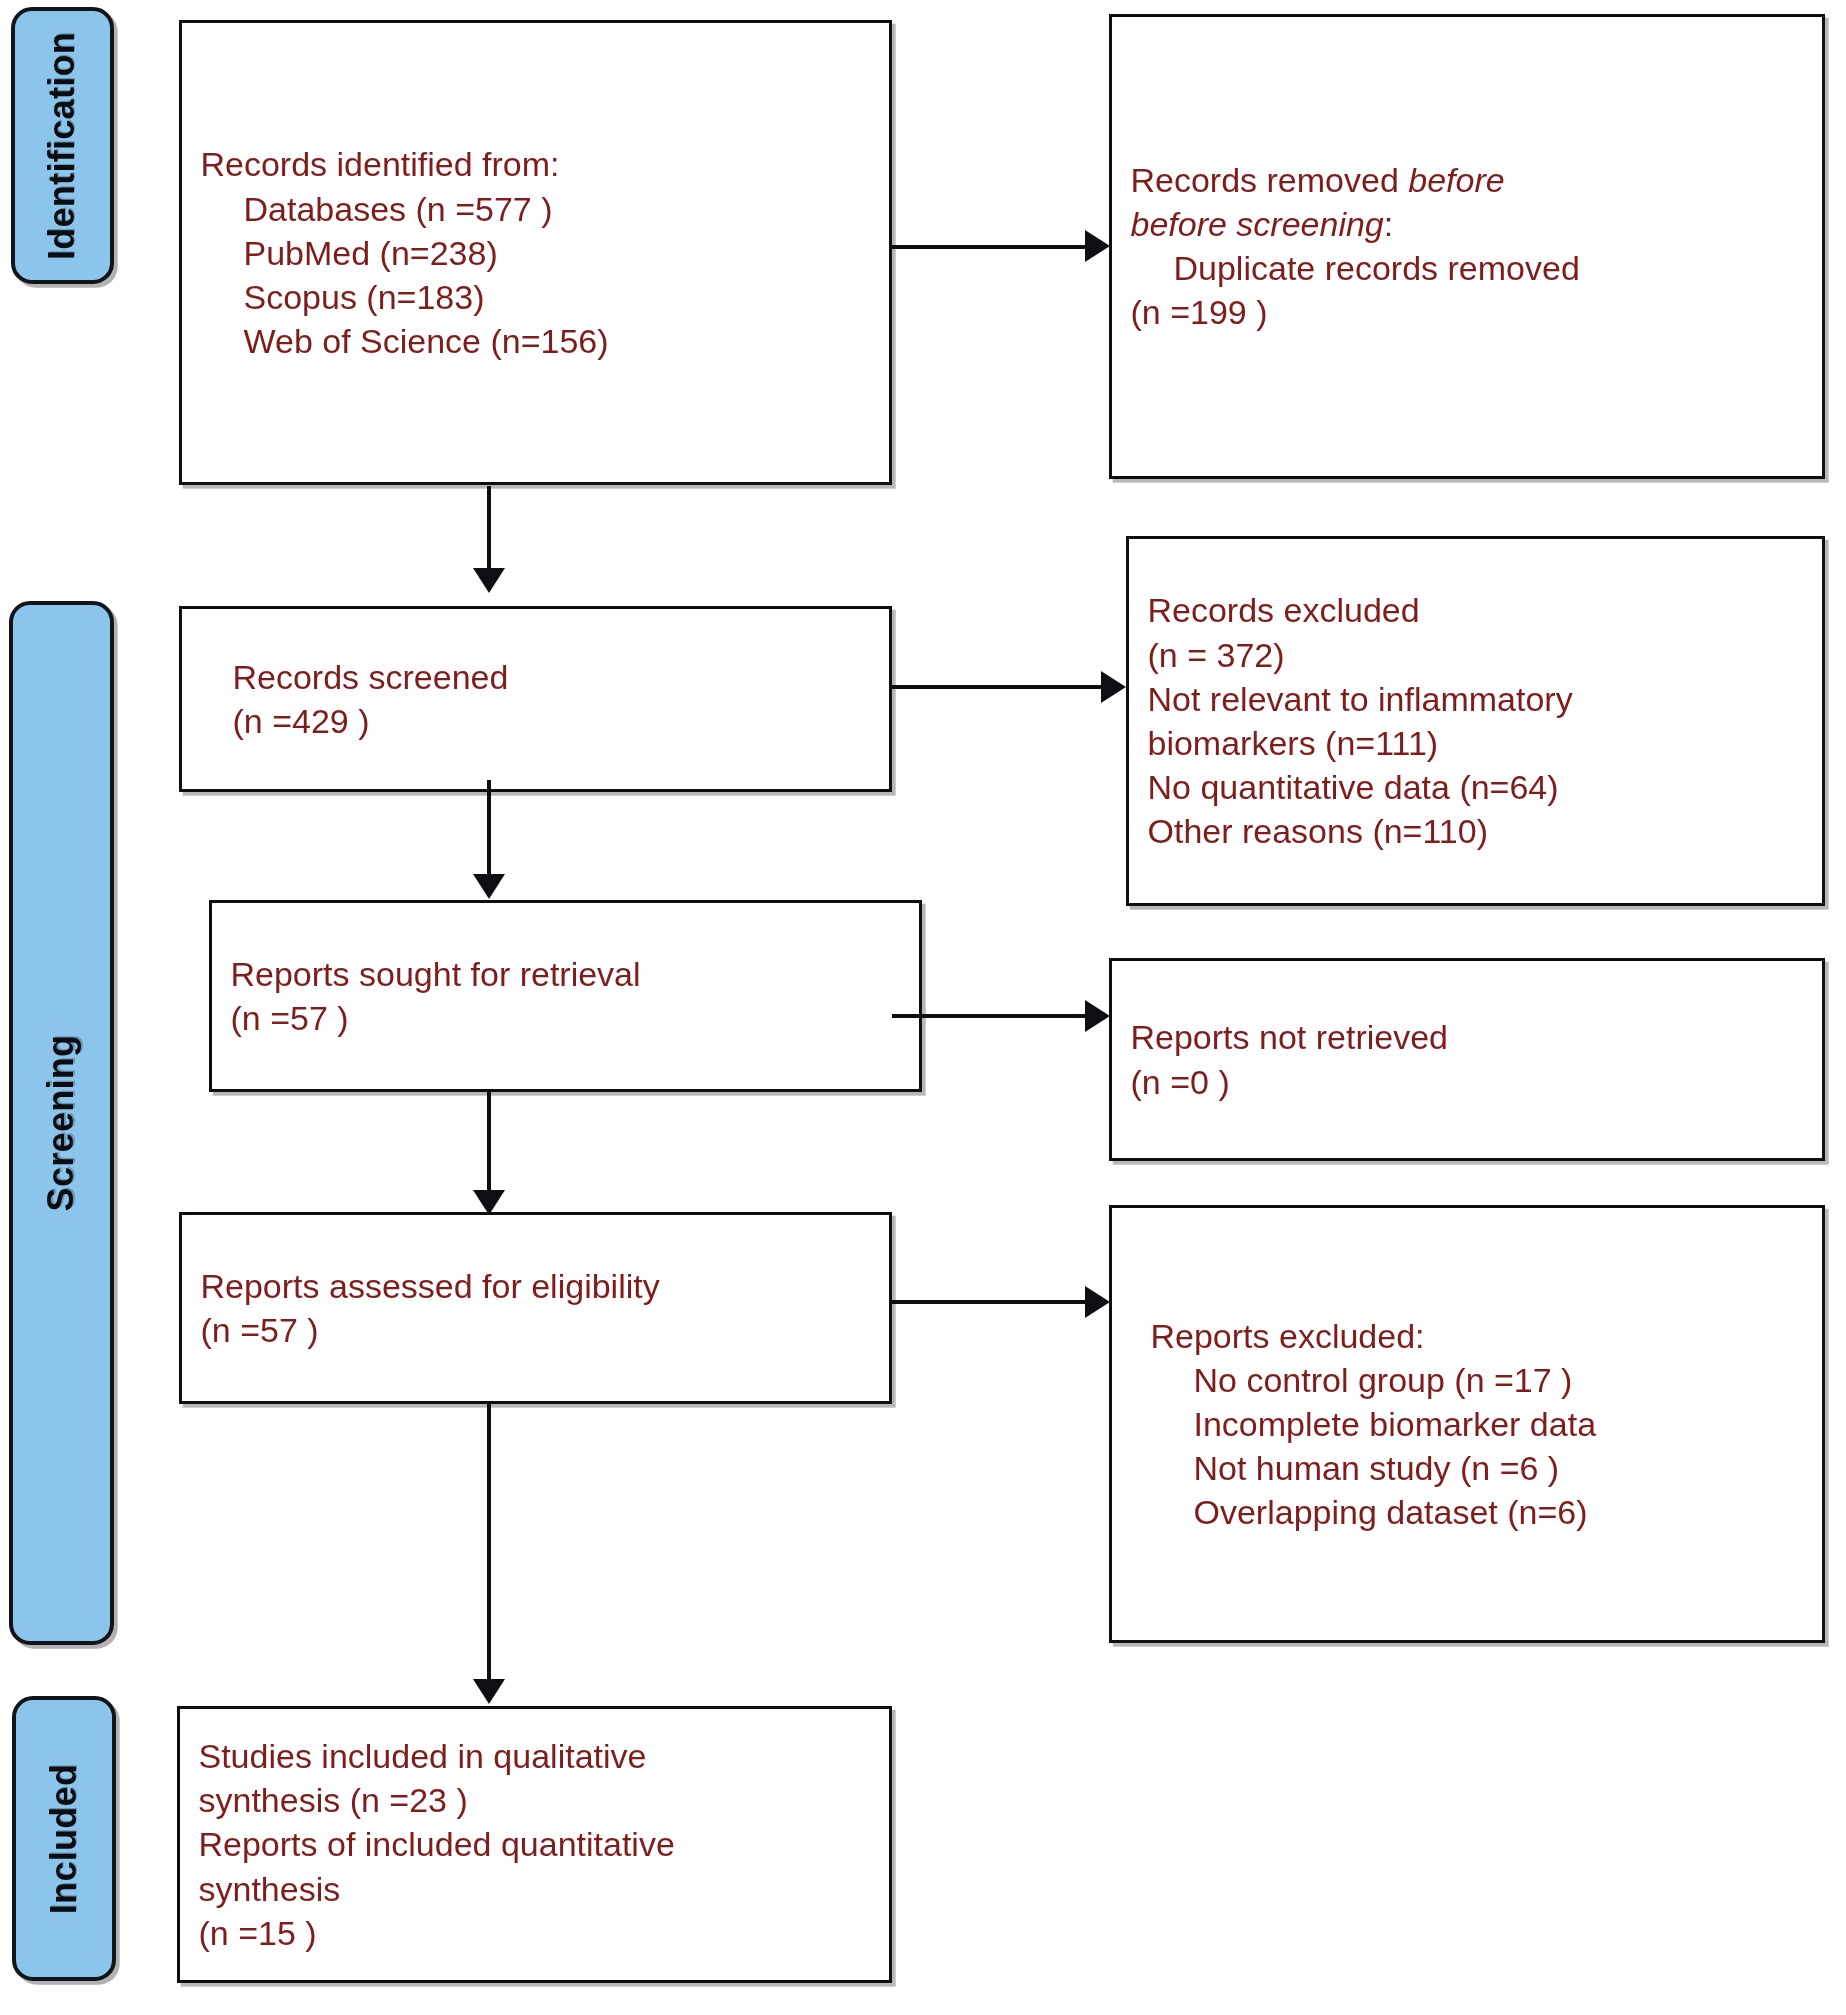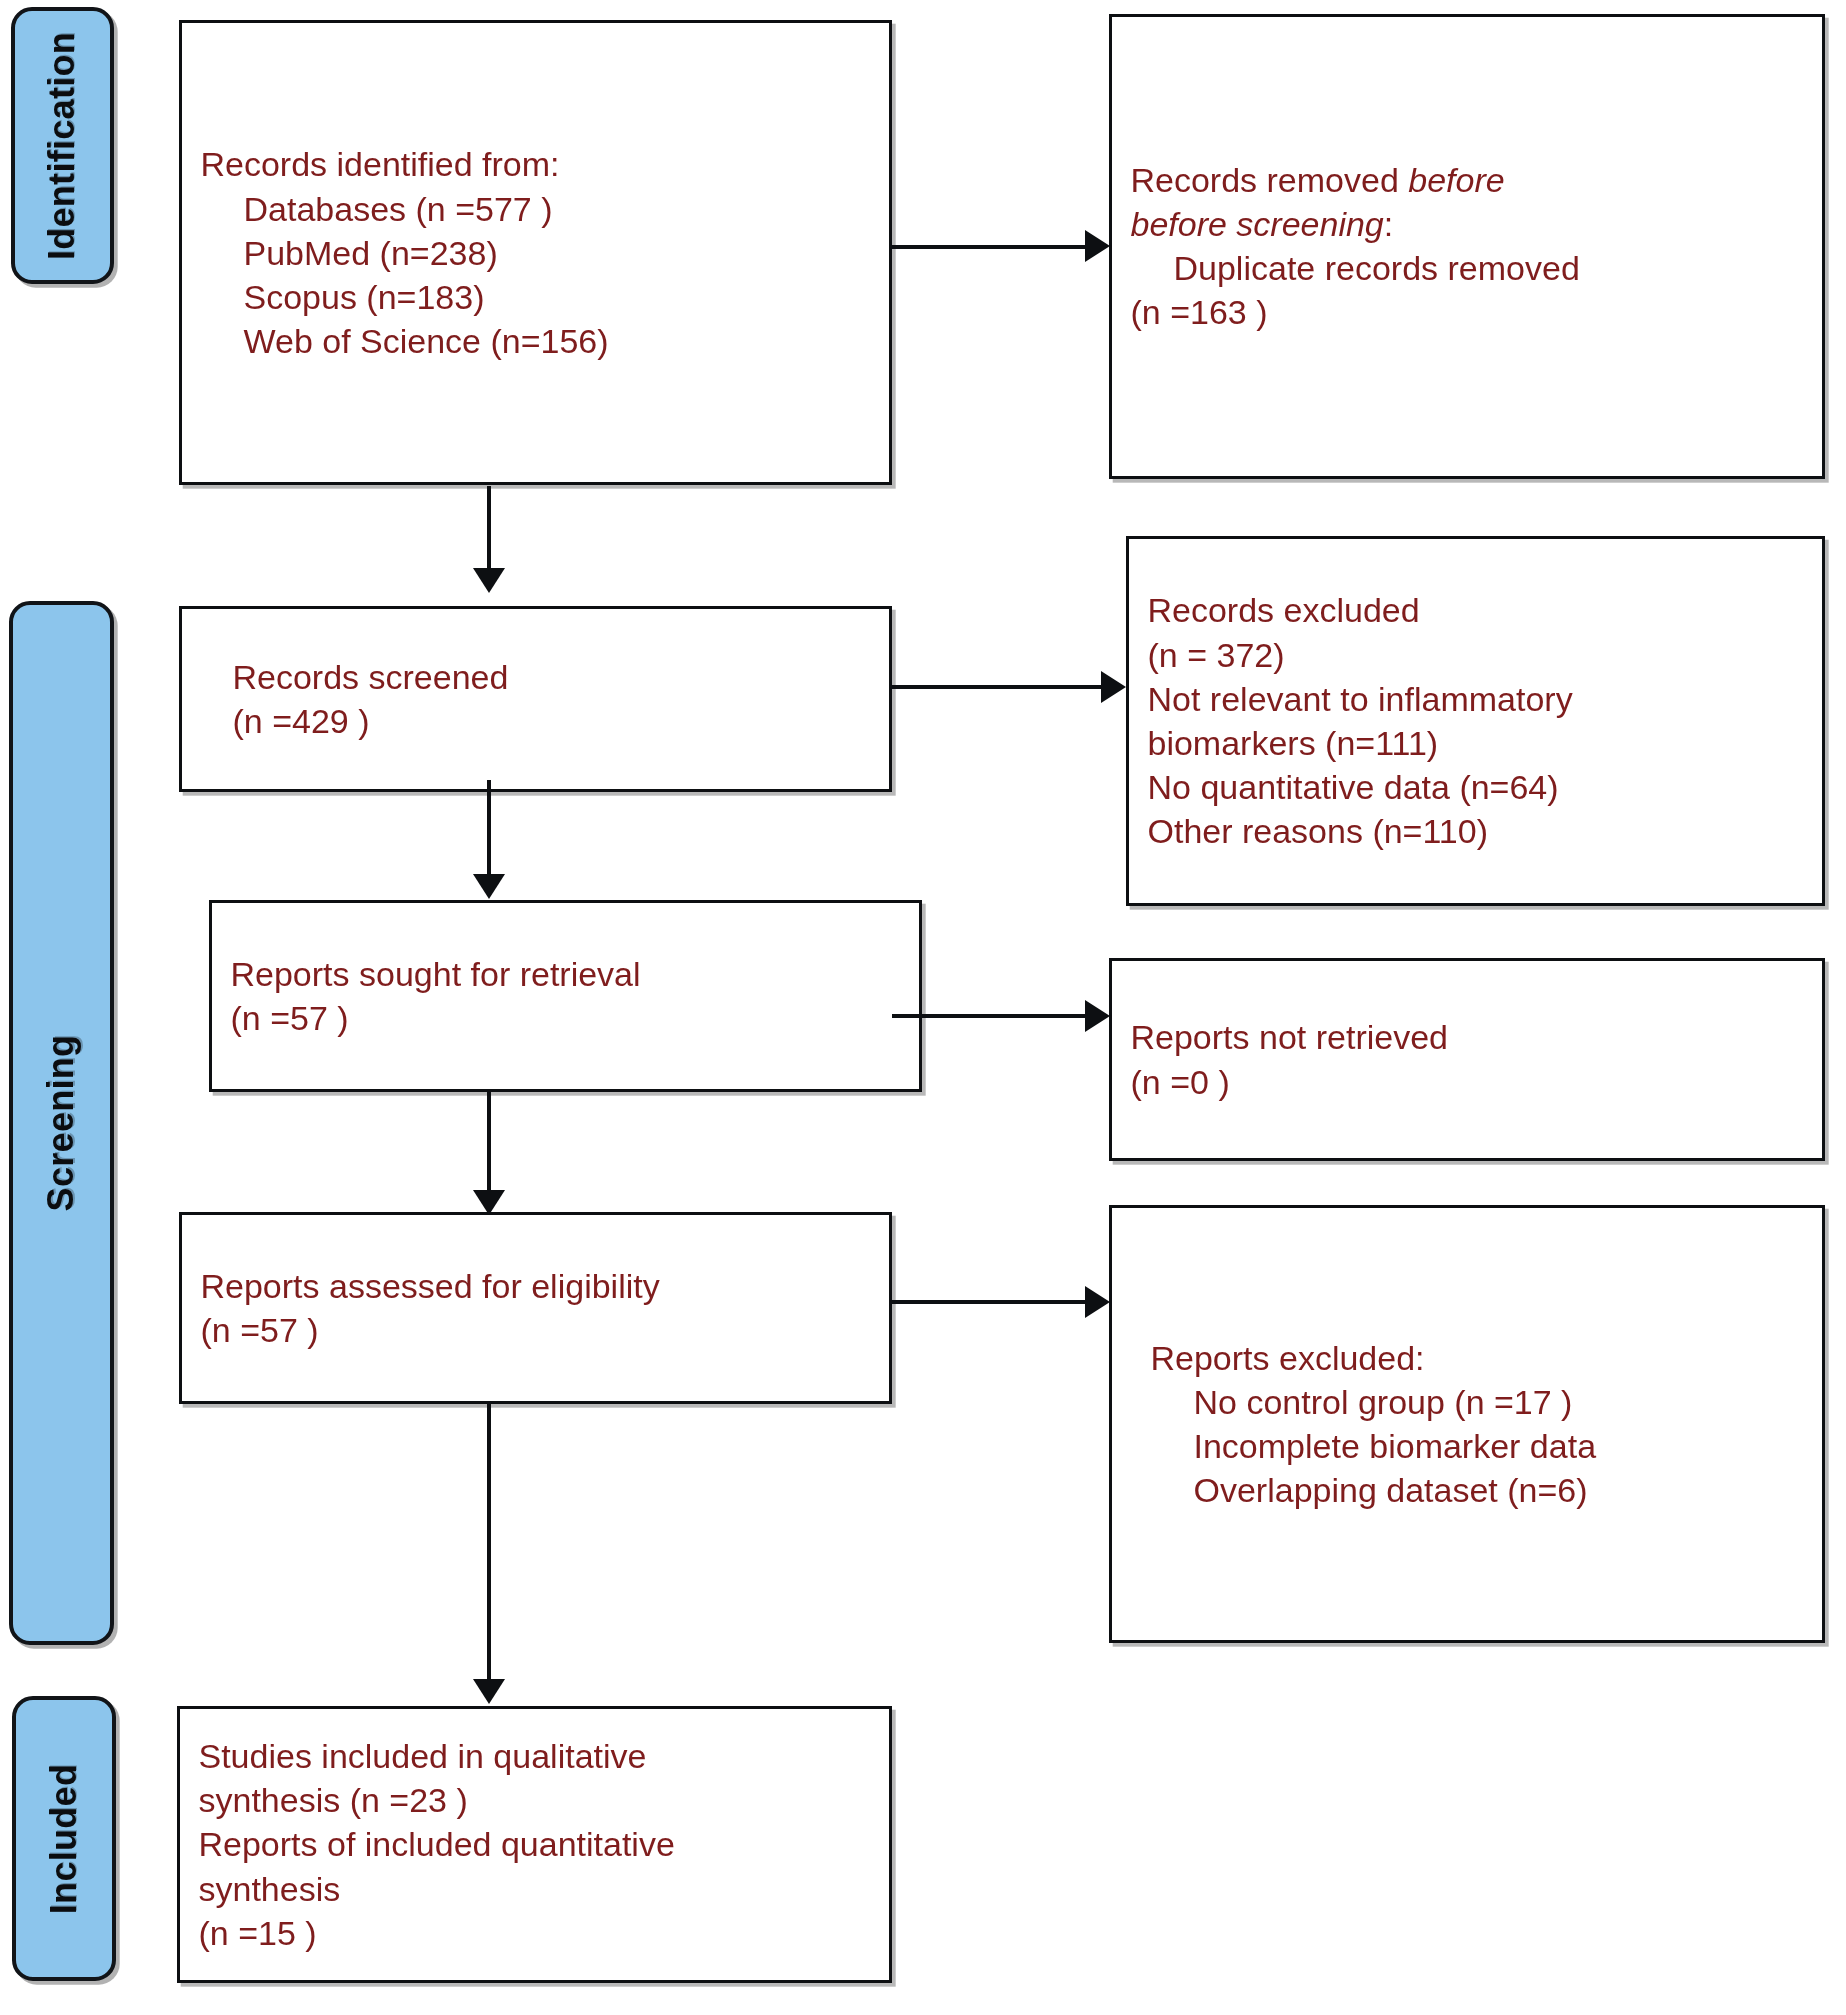--- a/index.html
+++ b/index.html
@@ -112,21 +112,21 @@
       <div class="line indent">Scopus (n=183)</div>
       <div class="line indent">Web of Science (n=156)</div>
     </div>
   </div>
 
   <div class="flow-box" style="left:1109px; top:13.6px; width:716px; height:465px;">
     <div class="inner">
       <div class="line"><span>Records removed </span><span class="ital">before</span></div>
       <div class="line"><span class="ital">before screening</span><span>:</span></div>
       <div class="line indent">Duplicate records removed</div>
-      <div class="line">(n =163 )</div>
+      <div class="line">(n =199 )</div>
     </div>
   </div>
 
   <div class="conn-h" style="left:892px; top:245px; width:194px;"></div>
   <div class="arrow-right" style="left:1085px; top:230px;"></div>
 
   <div class="conn-v" style="left:487px; top:486px; width:4.3px; height:86px;"></div>
   <div class="arrow-down" style="left:473px; top:568px;"></div>
 
   <div class="flow-box" style="left:179px; top:606px; width:713px; height:186px;padding-left:32px;">
@@ -178,20 +178,21 @@
       <div class="line">Reports assessed for eligibility</div>
       <div class="line">(n =57 )</div>
     </div>
   </div>
 
   <div class="flow-box" style="left:1109px; top:1205px; width:716px; height:438px;padding-left:20px;">
     <div class="inner">
       <div class="line">Reports excluded:</div>
       <div class="line indent">No control group (n =17 )</div>
       <div class="line indent">Incomplete biomarker data</div>
+      <div class="line indent">Not human study (n =6 )</div>
       <div class="line indent">Overlapping dataset (n=6)</div>
     </div>
   </div>
 
   <div class="conn-h" style="left:892px; top:1300px; width:194px;"></div>
   <div class="arrow-right" style="left:1085px; top:1286px;"></div>
 
   <div class="conn-v" style="left:487px; top:1404px; width:4.3px; height:279px;"></div>
   <div class="arrow-down" style="left:473px; top:1679px;"></div>
 

